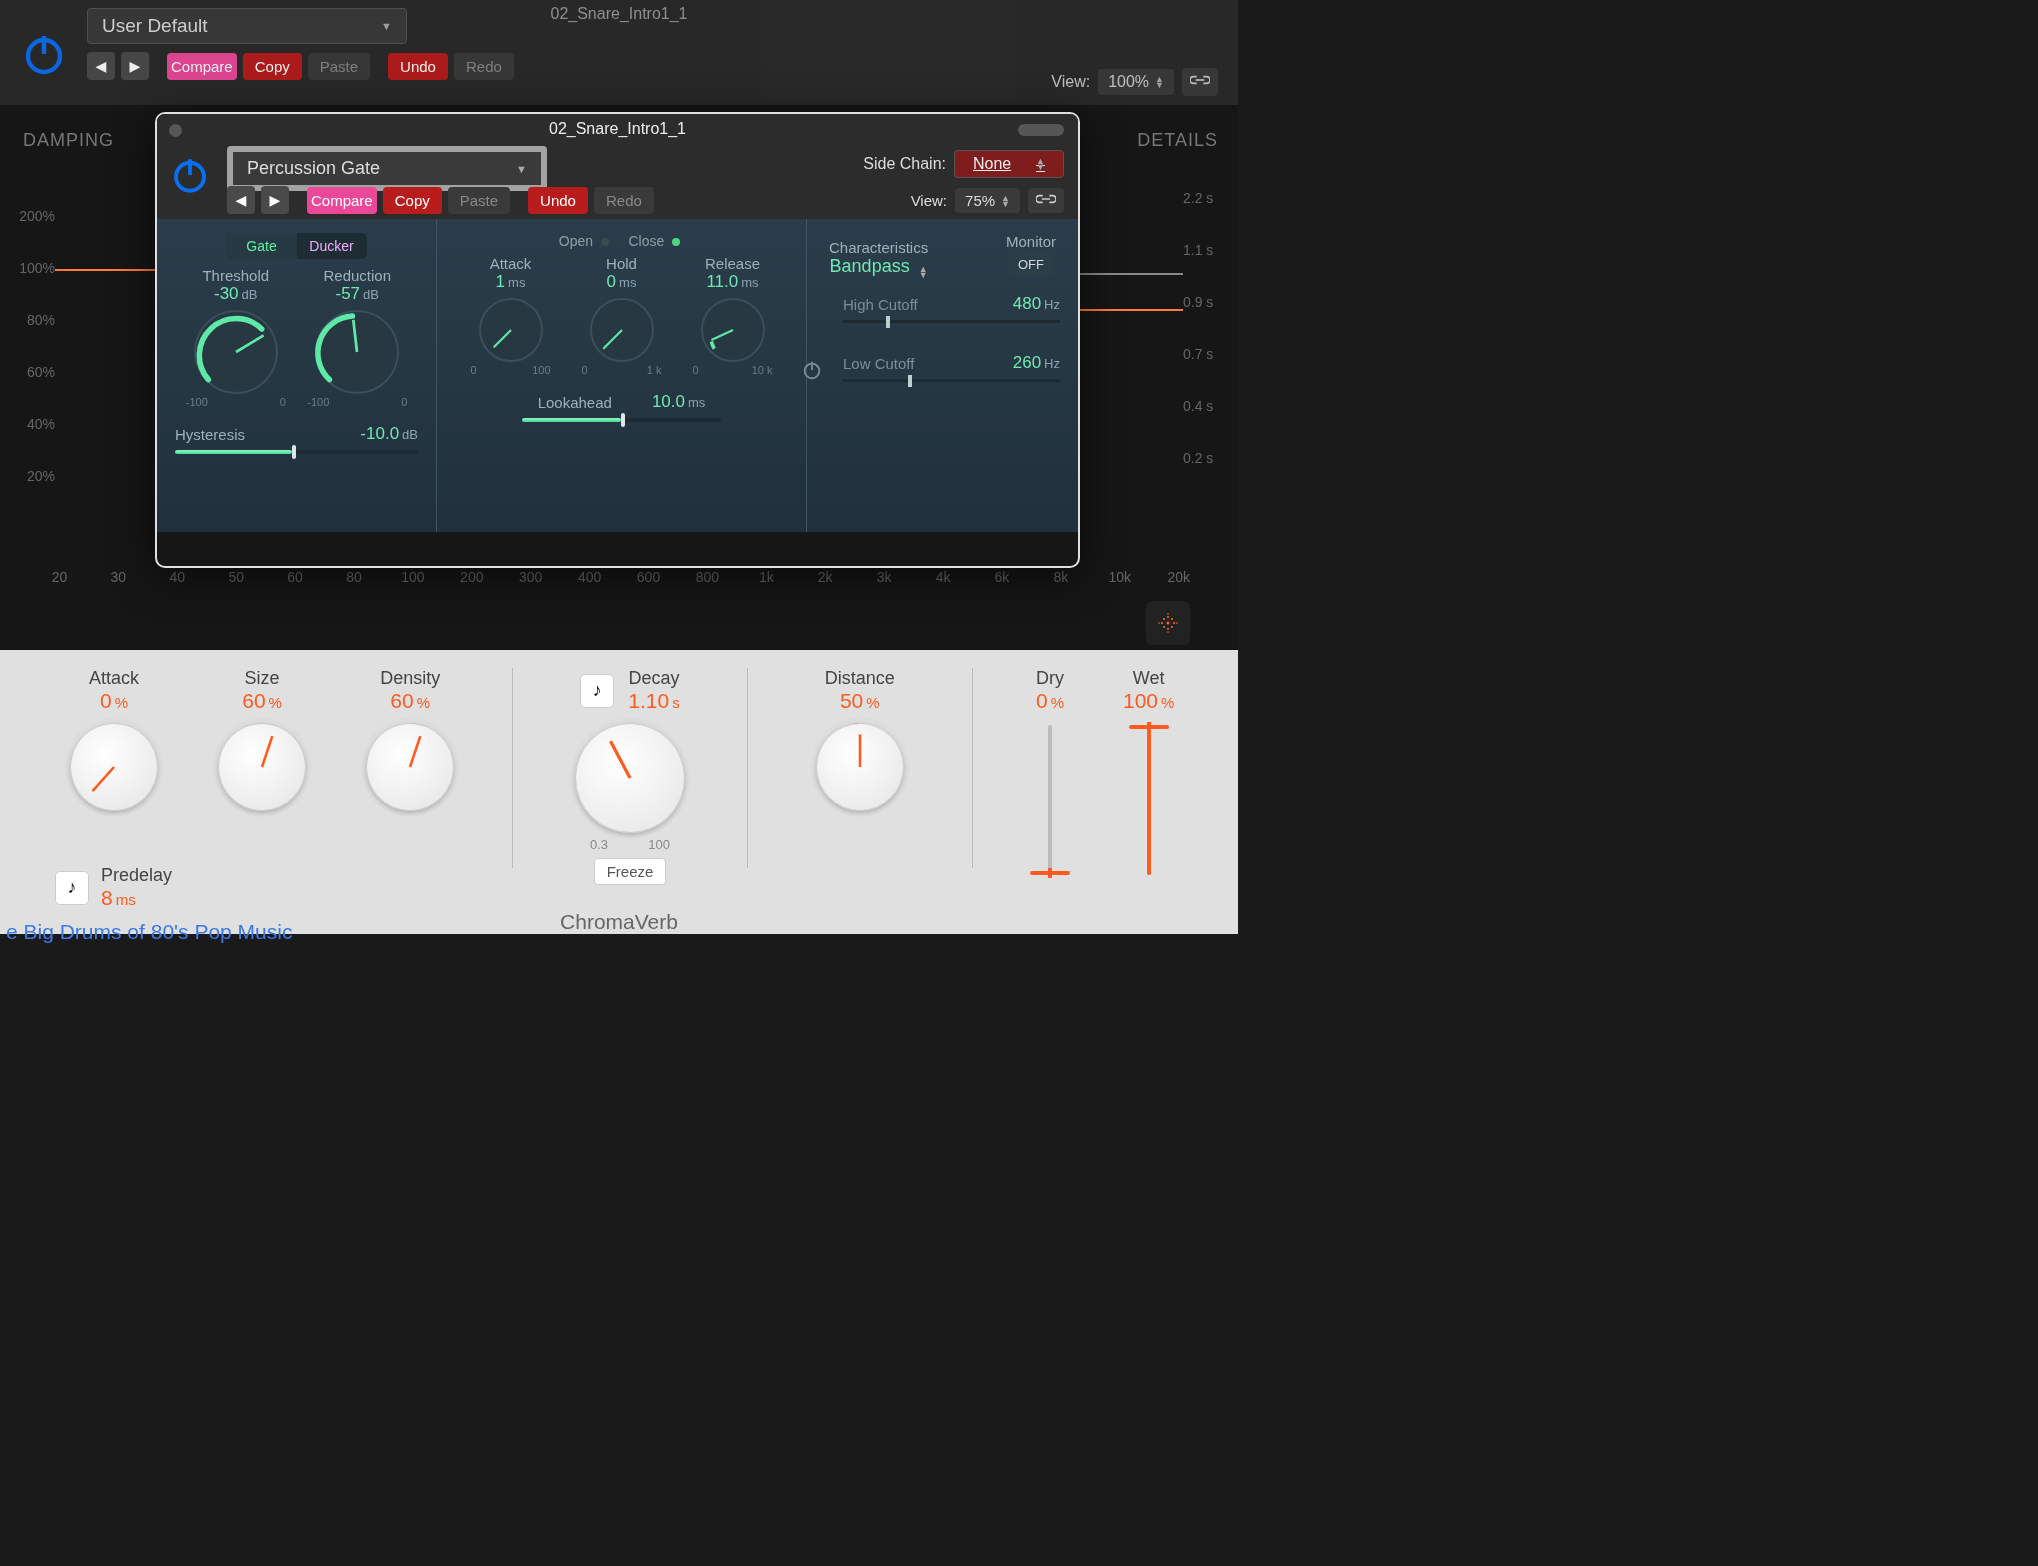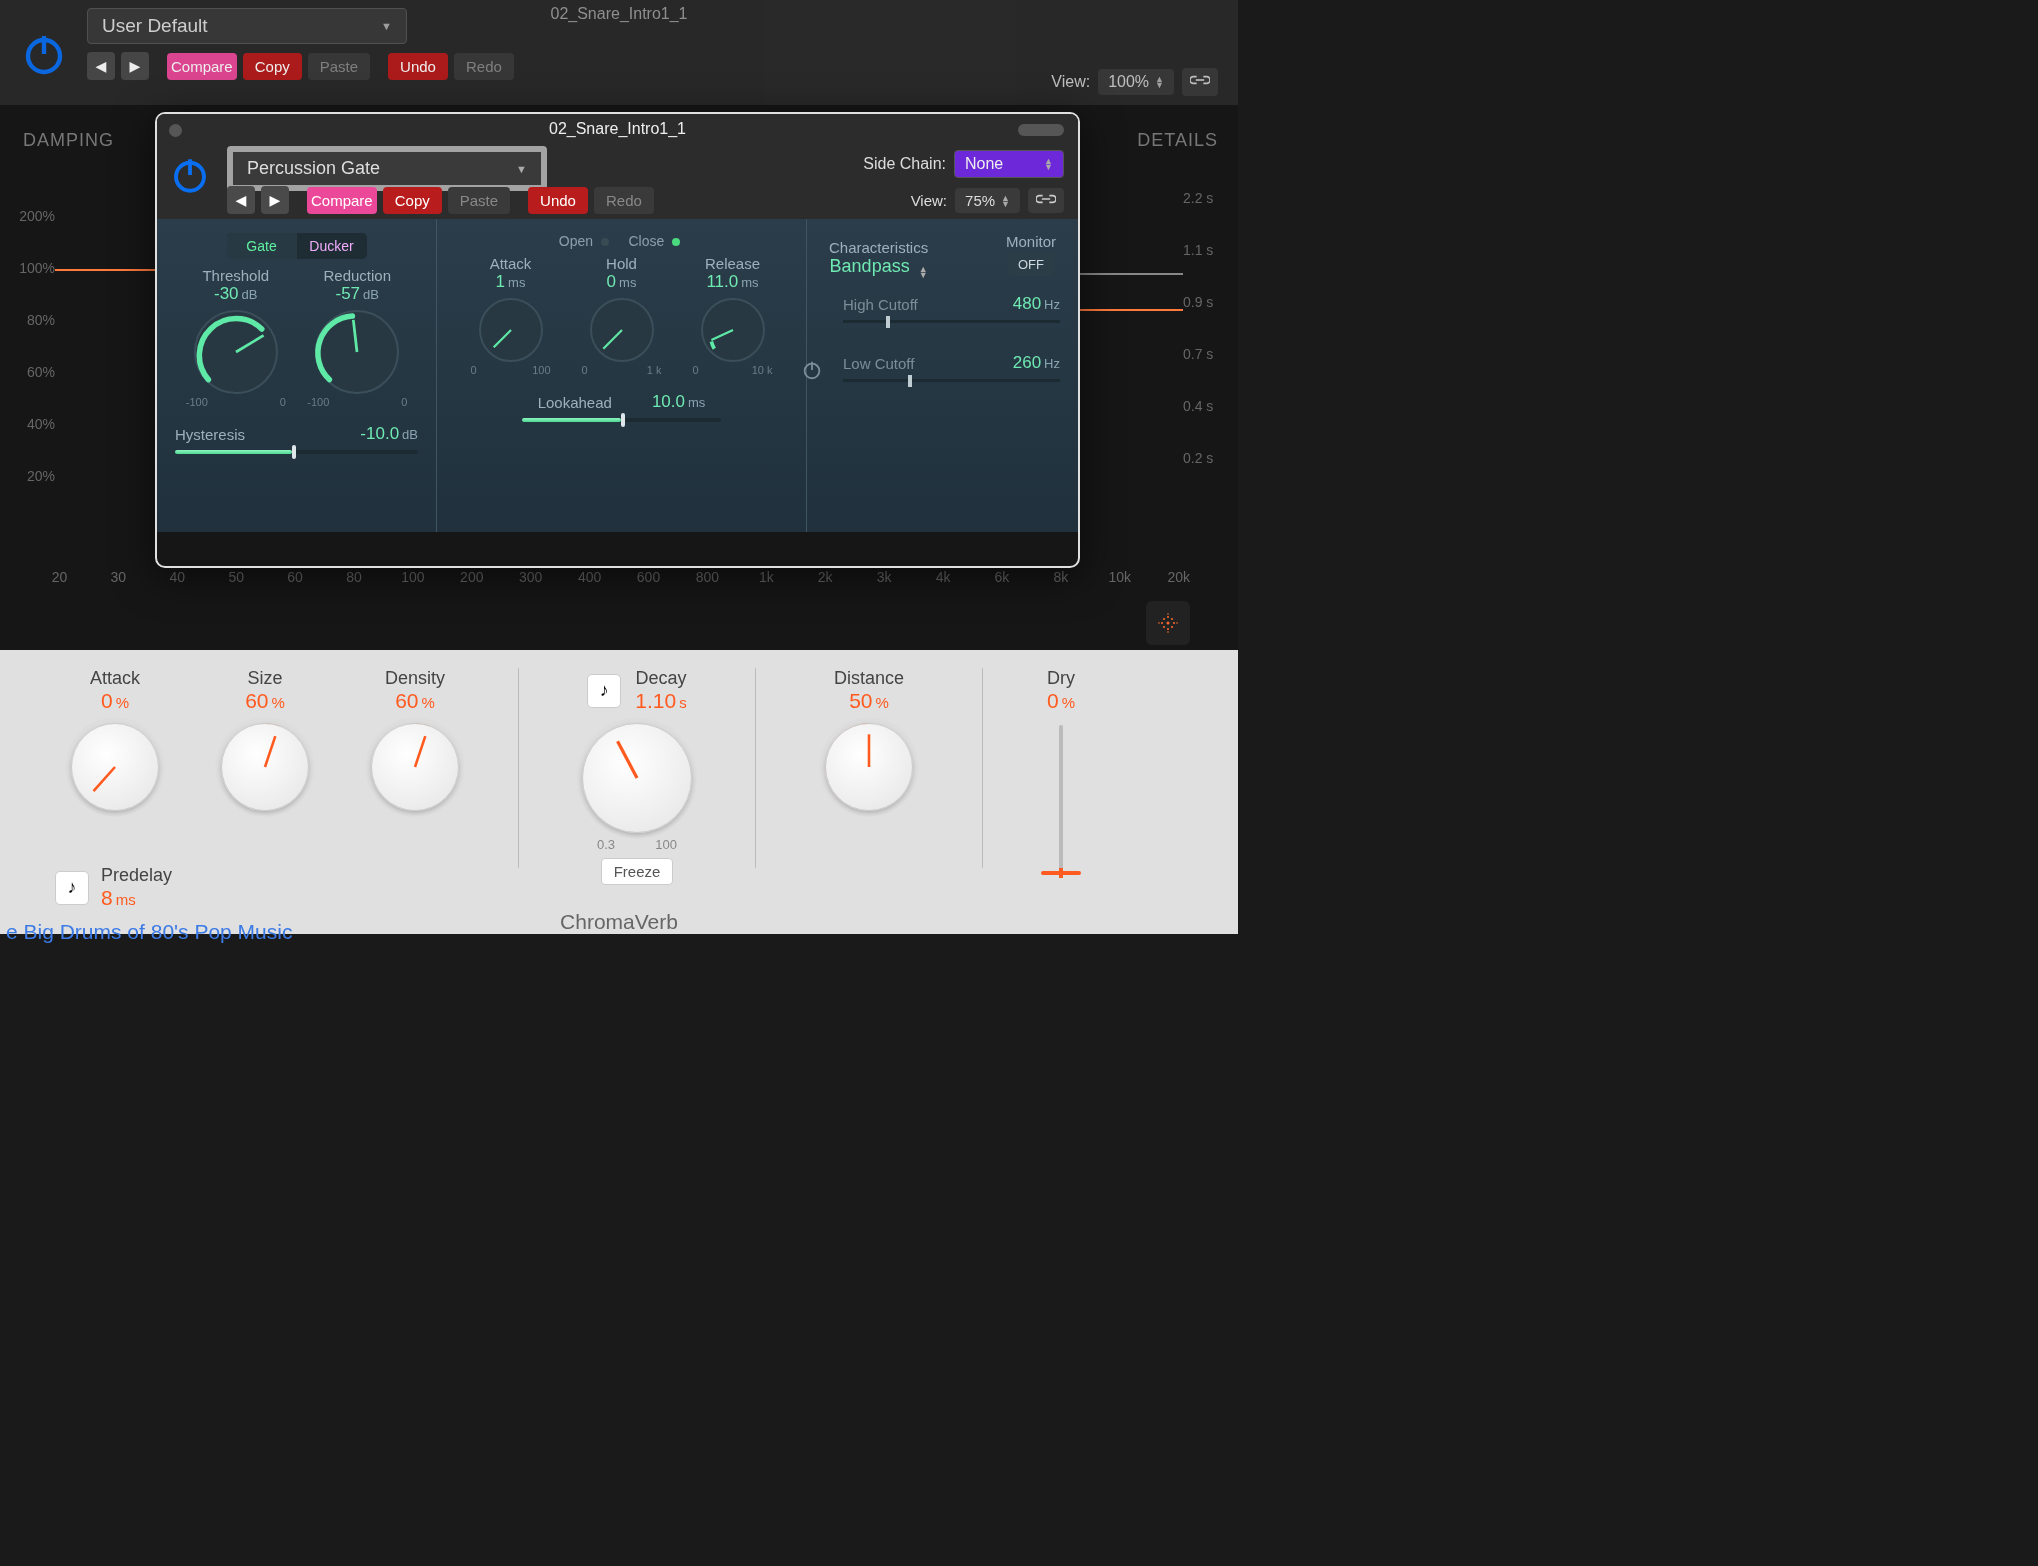--- a/index.html
+++ b/index.html
@@ -40,21 +40,21 @@
   .noisegate { position:absolute; left:155px; top:112px; width:925px; height:456px; border:2px solid #e0e0e0; border-radius:10px; overflow:hidden; box-shadow:0 8px 40px rgba(0,0,0,0.6); }
   .ng-header { background:#2c2c2c; height:105px; position:relative; padding:6px 10px; }
   .ng-title { position:absolute; left:50%; top:6px; transform:translateX(-50%); color:#eee; font-size:16px; }
   .ng-dot { position:absolute; left:12px; top:10px; width:13px; height:13px; background:#565656; border-radius:50%; }
   .ng-bar { position:absolute; right:14px; top:10px; width:46px; height:12px; background:#565656; border-radius:6px; }
   .ng-power { position:absolute; left:12px; top:40px; }
   .ng-power svg { width:42px; height:42px; }
   .ng-row1 { position:absolute; left:70px; top:32px; display:flex; align-items:center; gap:10px; }
   .preset-select-inner { background:#3a3a3a; border:6px solid #a3a3a3; border-radius:4px; color:#ddd; padding:6px 14px; width:320px; font-size:18px; display:flex; justify-content:space-between; align-items:center; }
   .ng-sidechain { position:absolute; right:14px; top:36px; display:flex; align-items:center; gap:8px; color:#ddd; font-size:16px; }
-  .sc-select { background:#6d28d9; border:1px solid #555; border-radius:4px; padding:4px 10px; width:110px; display:flex; justify-content:space-between; align-items:center; color:#eee; }
+  .sc-select { background:#7f1d1d; border:1px solid #555; border-radius:4px; padding:4px 18px; width:110px; display:flex; justify-content:space-between; align-items:center; color:#eee;text-decoration:underline; }
   .ng-row2 { position:absolute; left:70px; top:72px; display:flex; align-items:center; gap:6px; }
   .ng-view { position:absolute; right:14px; top:74px; display:flex; align-items:center; gap:8px; color:#ddd; font-size:15px; }
 
   .ng-body { background: linear-gradient(#2b3d4a,#20313d); height:313px; display:flex; position:relative; }
   .ng-col { padding:14px 18px 10px 18px; position:relative; }
   .col1 { width:280px; border-right:1px solid #3f5562; }
   .col2 { width:370px; border-right:1px solid #3f5562; }
   .col3 { flex:1; }
   .mode-tabs { display:flex; background:#1e2c34; border-radius:5px; overflow:hidden; width:140px; margin:0 auto 8px; }
   .mode-tab { flex:1; text-align:center; padding:5px 0; font-size:14px; color:#f0abfc; cursor:pointer; }
@@ -540,20 +540,28 @@
     </div>
     <div class="cv-div"></div>
     <div class="cv-sec" style="width:100px">
       <div class="cv-label">Dry</div>
       <div class="cv-val"><span>0</span><span class="unit">%</span></div>
       <div class="cv-slider-v">
         <div class="fill" style="height:0"></div>
         <div class="thumb" style="bottom:0"></div>
       </div>
     </div>
+    <div class="cv-sec" style="width:100px">
+      <div class="cv-label">Wet</div>
+      <div class="cv-val"><span>100</span><span class="unit">%</span></div>
+      <div class="cv-slider-v">
+        <div class="fill" style="height:100%"></div>
+        <div class="thumb" style="top:0"></div>
+      </div>
+    </div>
   </div>
 
   <div class="predelay">
     <div class="note-btn">
         <span style="font-size:18px">♪</span>
       </div>
     <div>
       <div class="cv-label" style="text-align:left">Predelay</div>
       <div class="cv-val" style="text-align:left"><span>8</span><span class="unit">ms</span></div>
     </div>

